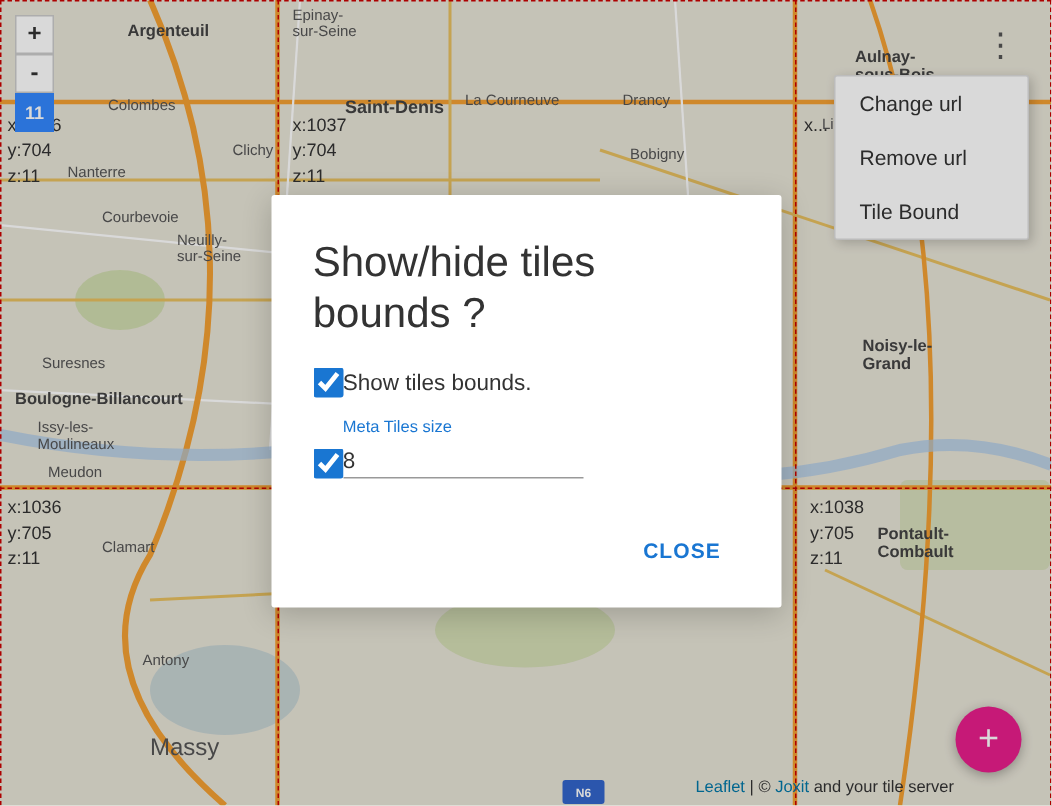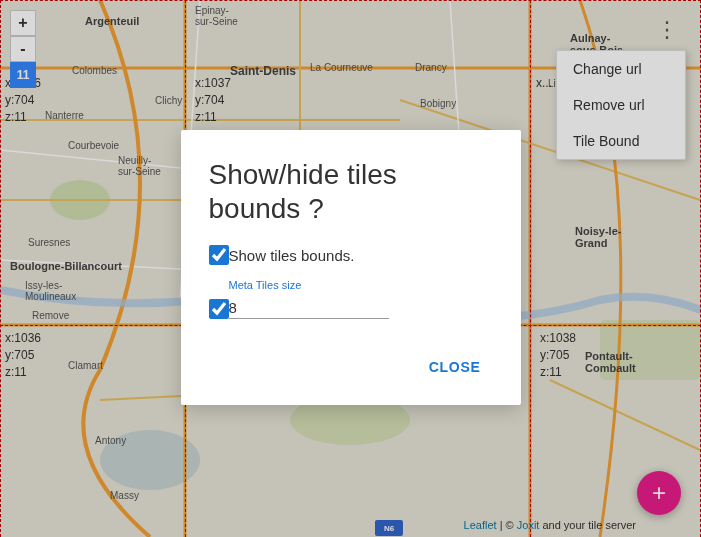--- a/index.html
+++ b/index.html
@@ -297,28 +297,28 @@
   <div style="position:absolute;top:32px;left:570px;font-size:11px;color:#444;font-weight:bold;">Aulnay-<br>sous-Bois</div>
   <div style="position:absolute;top:260px;left:10px;font-size:11px;color:#444;font-weight:bold;">Boulogne-Billancourt</div>
   <div style="position:absolute;top:225px;left:575px;font-size:11px;color:#444;font-weight:bold;">Noisy-le-<br>Grand</div>
   <div style="position:absolute;top:350px;left:585px;font-size:11px;color:#444;font-weight:bold;">Pontault-<br>Combault</div>
   <div style="position:absolute;top:110px;left:45px;font-size:10px;color:#555;">Nanterre</div>
   <div style="position:absolute;top:65px;left:72px;font-size:10px;color:#555;">Colombes</div>
   <div style="position:absolute;top:95px;left:155px;font-size:10px;color:#555;">Clichy</div>
   <div style="position:absolute;top:140px;left:68px;font-size:10px;color:#555;">Courbevoie</div>
   <div style="position:absolute;top:155px;left:118px;font-size:10px;color:#555;">Neuilly-<br>sur-Seine</div>
   <div style="position:absolute;top:280px;left:25px;font-size:10px;color:#555;">Issy-les-<br>Moulineaux</div>
-  <div style="position:absolute;top:310px;left:32px;font-size:10px;color:#555;">Remove</div>
+  <div style="position:absolute;top:310px;left:32px;font-size:10px;color:#555;">Meudon</div>
   <div style="position:absolute;top:237px;left:28px;font-size:10px;color:#555;">Suresnes</div>
   <div style="position:absolute;top:360px;left:68px;font-size:10px;color:#555;">Clamart</div>
   <div style="position:absolute;top:98px;left:420px;font-size:10px;color:#555;">Bobigny</div>
   <div style="position:absolute;top:62px;left:415px;font-size:10px;color:#555;">Drancy</div>
   <div style="position:absolute;top:62px;left:310px;font-size:10px;color:#555;">La Courneuve</div>
   <div style="position:absolute;top:78px;left:548px;font-size:10px;color:#555;">Livr...</div>
-  <div style="position:absolute;top:490px;left:110px;font-size:10px;color:#555;">Massy</div>
+  <div style="position:absolute;top:490px;left:100px;font-size:16px;color:#555;">Massy</div>
   <div style="position:absolute;top:435px;left:95px;font-size:10px;color:#555;">Antony</div>
   <div style="position:absolute;top:5px;left:195px;font-size:10px;color:#555;">Epinay-<br>sur-Seine</div>
 
   <div class="tile-label" style="top:75px;left:5px;">
     <div>x:1036</div>
       <div>y:704</div>
       <div>z:11</div>
   </div>
   <div class="tile-label" style="top:75px;left:195px;">
     <div>x:1037</div>

